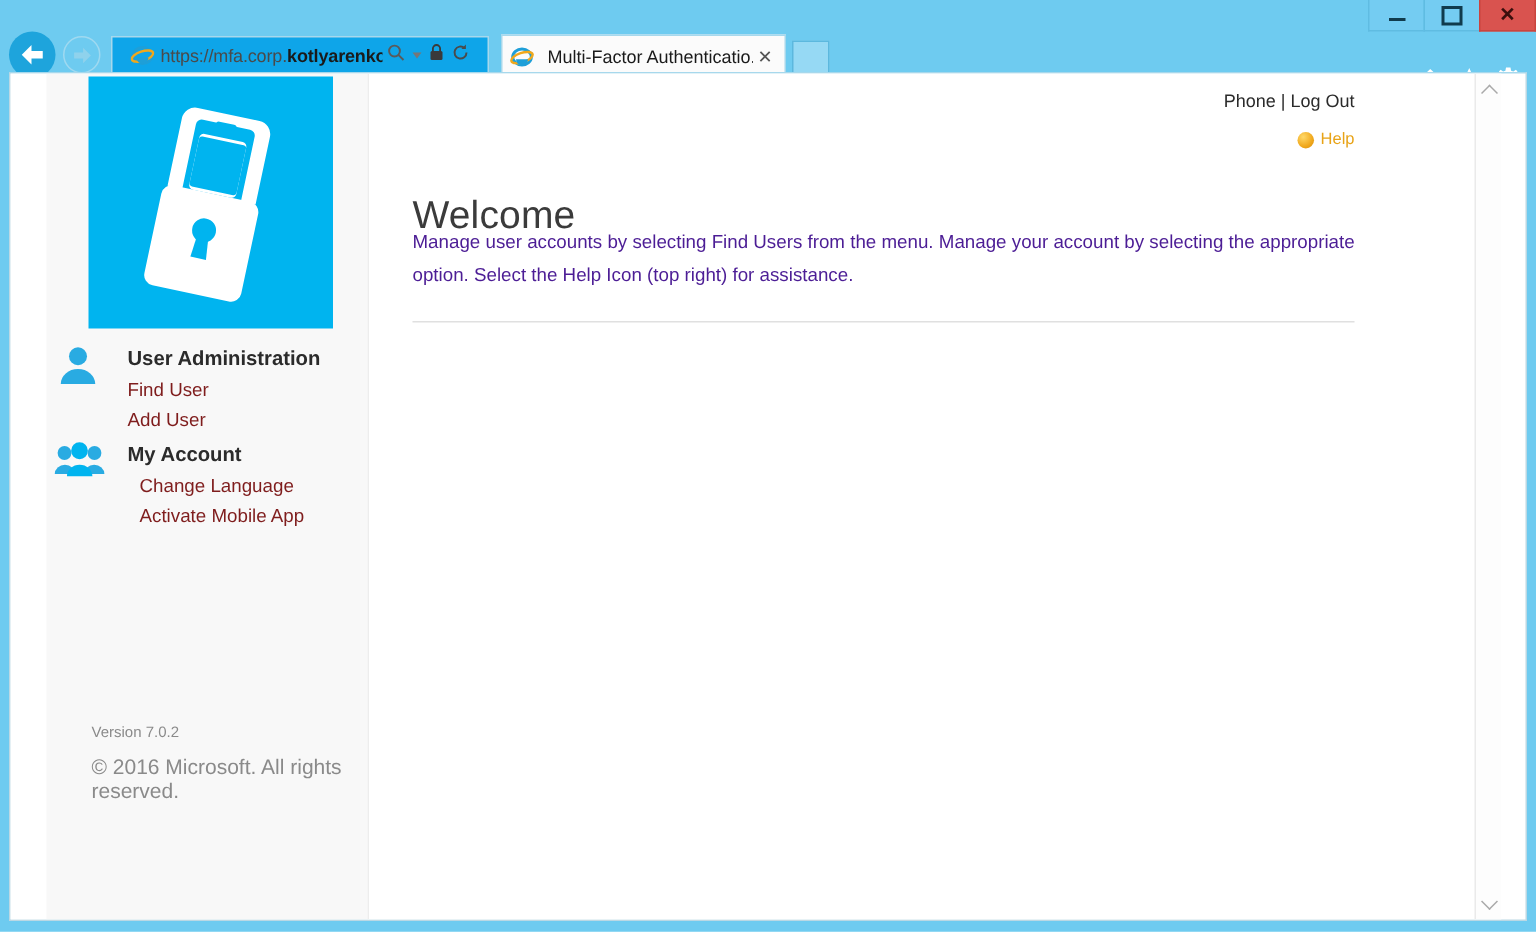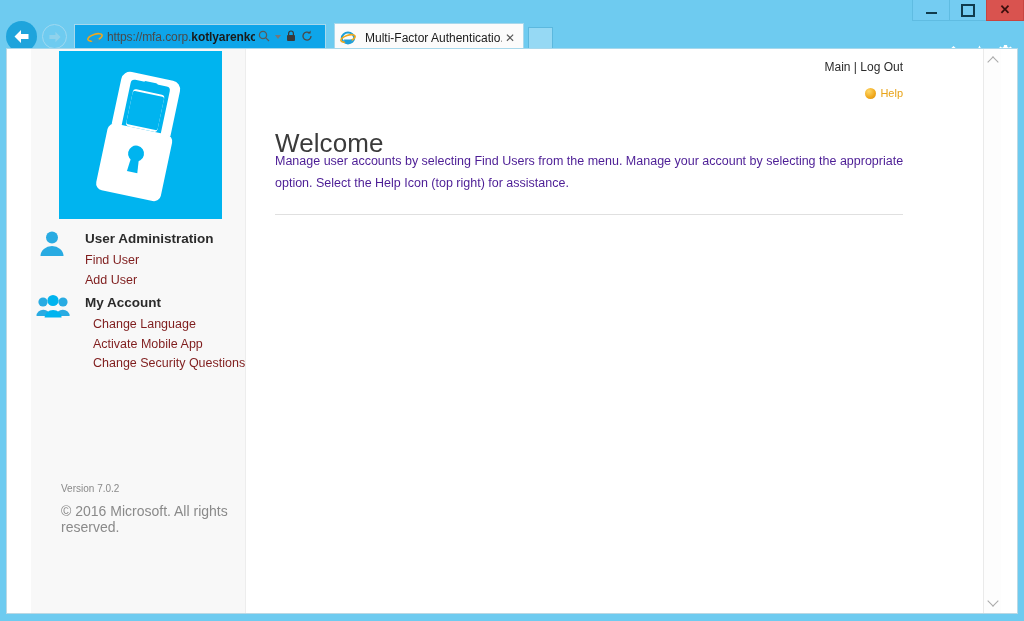--- a/index.html
+++ b/index.html
@@ -545,32 +545,31 @@
               <circle cx="27" cy="9" r="4.6" fill="#29ABE2"></circle>
               <path d="M20 23 a6.8 6.2 0 0 1 13.6 0 z" fill="#29ABE2"></path>
               <circle cx="17" cy="7.5" r="5.6" fill="#00B4EF"></circle>
               <path d="M8.6 24.5 a8.5 7.6 0 0 1 17 0 z" fill="#00B4EF"></path>
             </svg>
           </span>
           <div class="nav-heading">My Account</div>
           <ul class="nav-sublist">
             <li>Change Language</li>
             <li>Activate Mobile App</li>
-            <li>Change Security Questions</li>
           </ul>
         </div>
 
         <div class="footer-version">Version 7.0.2</div>
         <div class="footer-copy">© 2016 Microsoft. All rights reserved.</div>
       </div>
 
       <div class="content">
         <div class="content-divider-left"></div>
 
-        <div class="top-links">Main | Log Out</div>
+        <div class="top-links">Phone | Log Out</div>
 
         <div class="help-link">
           <span class="help-dot"></span>
           <span>Help</span>
         </div>
 
         <h1 class="welcome-title">Welcome</h1>
         <p class="welcome-body">Manage user accounts by selecting Find Users from the menu. Manage your account by selecting the appropriate option. Select the Help Icon (top right) for assistance.</p>
         <div class="content-hr"></div>
       </div>

